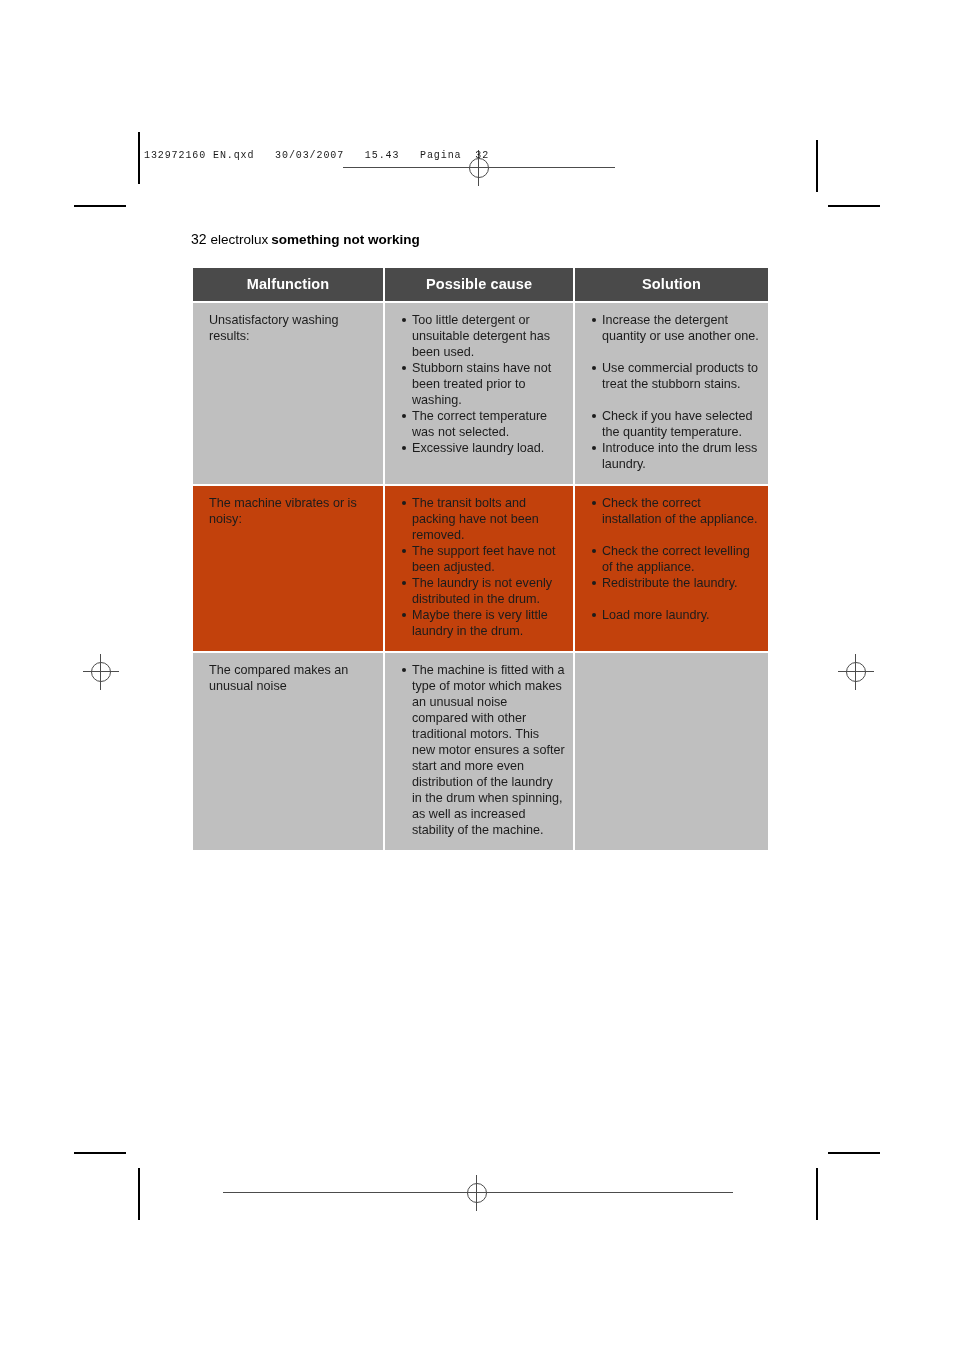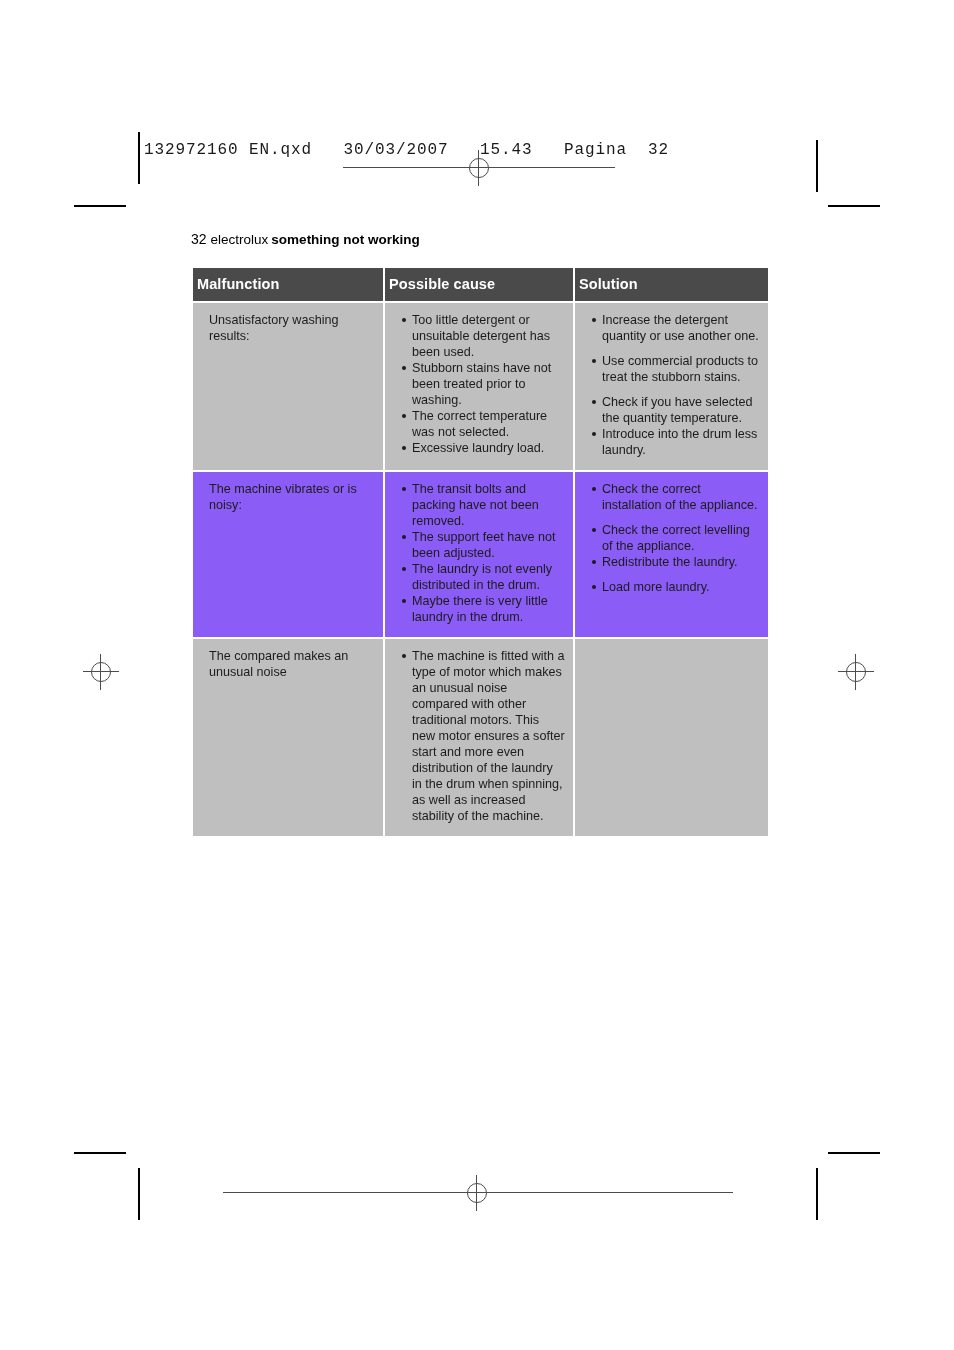--- a/index.html
+++ b/index.html
@@ -49,23 +49,23 @@
     height: 1px; width: 36px;
     background: #4c4c4c;
   }
   .regmark.long-h .hl { left: -118px; width: 272px; }
   .regmark.wide-h .hl { left: -236px; width: 510px; }
 
   
   #file-slug {
     position: absolute;
     left: 144px;
-    top: 141px;
+    top: 150px;
     font-family: "Liberation Mono", "DejaVu Sans Mono", monospace;
-    font-size: 16px;
+    font-size: 10px;
     letter-spacing: 0.9px;
     color: #1a1a1a;
     white-space: pre;
   }
   #slug-rule-v {
     position: absolute;
     left: 138px;
     top: 132px;
     width: 1.5px;
     height: 44px;
@@ -99,36 +99,36 @@
   #fault-table td {
     padding: 0;
     margin: 0;
     vertical-align: top;
   }
   #fault-table thead th {
     background: #4a4a4a;
     color: #ffffff;
     font-size: 14.5px;
     font-weight: bold;
-    text-align: left;
+    text-align: center;
     padding: 8px 4px 9px;
     letter-spacing: 0.1px;
   }
   .col-malfunction { width: 190px; }
   .col-cause       { width: 188px; }
   .col-solution    { width: 193px; }
 
   #fault-table tbody td {
     font-size: 12.6px;
     line-height: 16px;
     color: #1c1c1c;
     padding: 9px 8px 12px 16px;
   }
   tr.shade-dark td  { background: #bfbfbf; }
-  tr.shade-light td { background: #8b5cf6; }
+  tr.shade-light td { background: #c2410c; }
 
   .cell-title { padding-left: 2px; }
 
   ul.bullets {
     list-style: none;
     margin: 0;
     padding: 0;
   }
   ul.bullets li {
     position: relative;
@@ -138,21 +138,21 @@
   ul.bullets li::before {
     content: "";
     position: absolute;
     left: 1px;
     top: 6px;
     width: 4px;
     height: 4px;
     background: #1c1c1c;
     border-radius: 50%;
   }
-  ul.bullets li.gap-1 { margin-top: 9px; }
+  ul.bullets li.gap-1 { margin-top: 16px; }
 </style>
 </head>
 <body>
 
 <div class="crop-line crop-h" style="left:74px;  top:205px;"></div>
 <div class="crop-line crop-v" style="left:138px; top:132px;"></div>
 <div class="crop-line crop-v" style="left:816px; top:140px;"></div>
 <div class="crop-line crop-h" style="left:828px; top:205px;"></div>
 <div class="crop-line crop-h" style="left:74px;  top:1152px;"></div>
 <div class="crop-line crop-v" style="left:138px; top:1168px;"></div>

